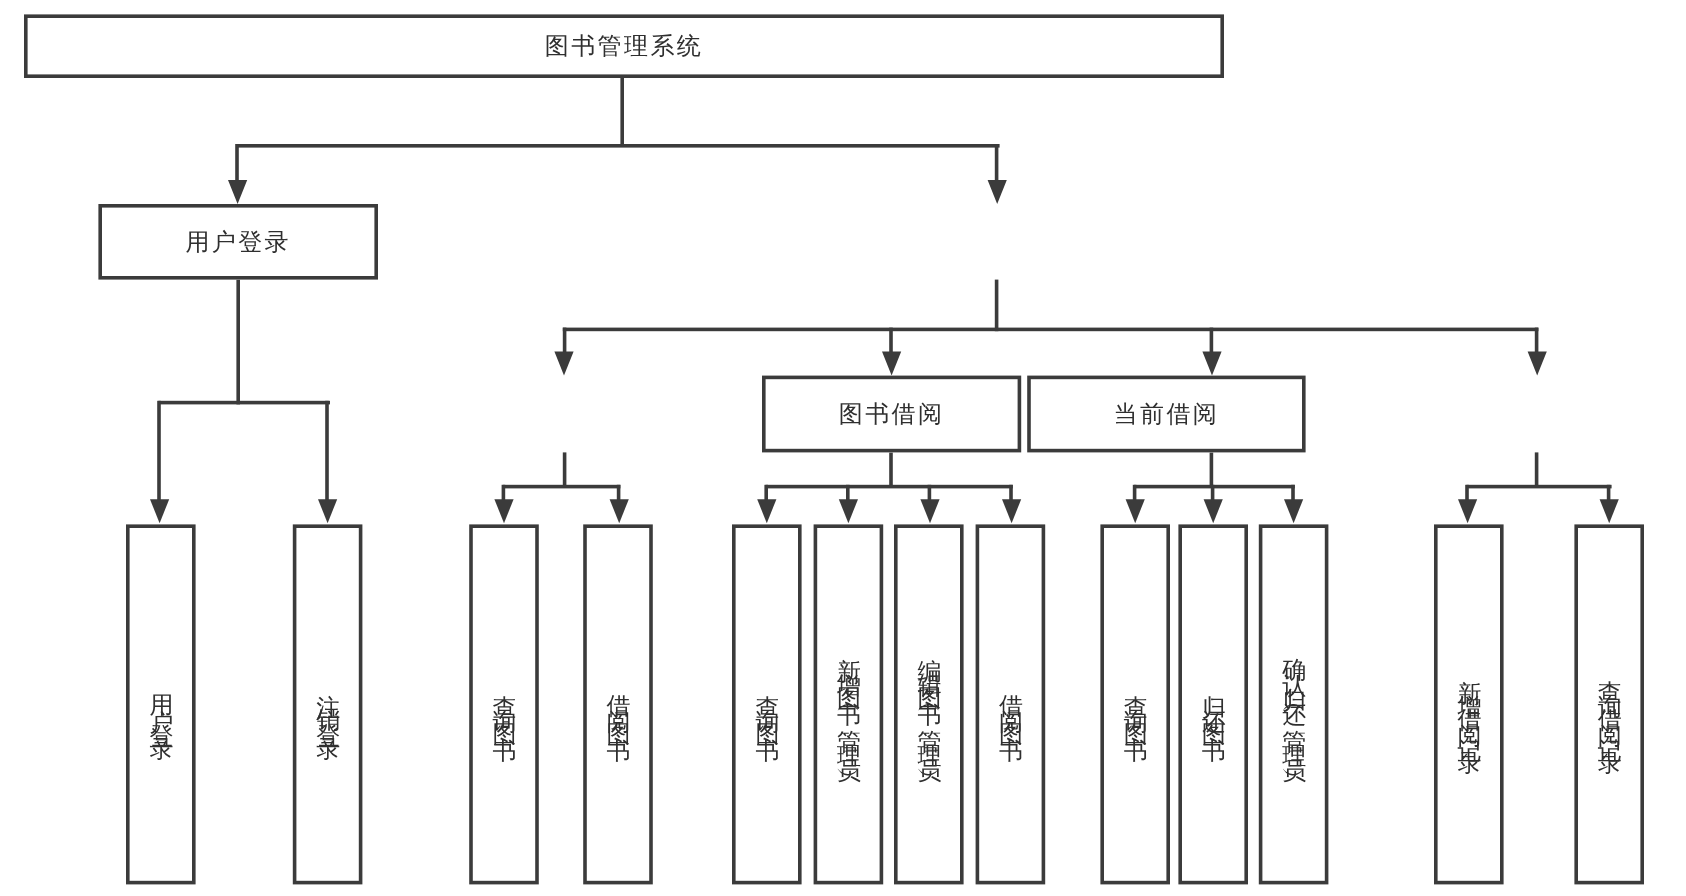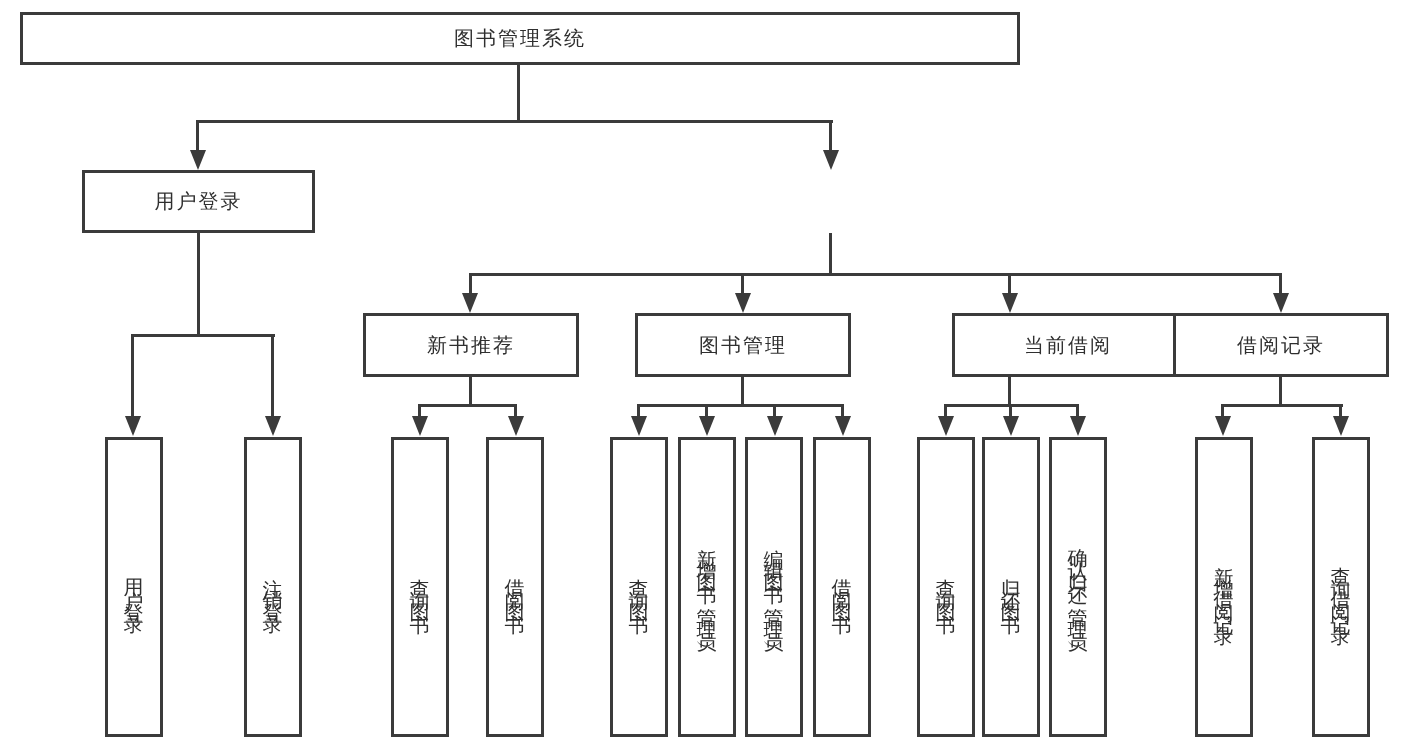--- a/index.html
+++ b/index.html
@@ -89,31 +89,25 @@
   <div class="hl" style="left:469px; top:273px; width:813px;"></div>
   <div class="vl" style="left:469px; top:273px; height:23px;"></div>
   <div class="ar" style="left:462px; top:293px;"></div>
   <div class="vl" style="left:741px; top:273px; height:23px;"></div>
   <div class="ar" style="left:735px; top:293px;"></div>
   <div class="vl" style="left:1008px; top:273px; height:23px;"></div>
   <div class="ar" style="left:1002px; top:293px;"></div>
   <div class="vl" style="left:1279px; top:273px; height:23px;"></div>
   <div class="ar" style="left:1273px; top:293px;"></div>
 
-  <div class="box" style="left:363px; top:313px; width:216px; height:64px;">
-    <span>新书推荐</span>
+  <div class="box" style="left:635px; top:313px; width:216px; height:64px;">
+    <span>图书借阅</span>
   </div>
-  <div class="box" style="left:635px; top:313px; width:216px; height:64px;">
-    <span>图书管理</span>
-  </div>
-  <div class="box" style="left:952px; top:313px; width:232px; height:64px;">
+  <div class="box" style="left:856px; top:313px; width:232px; height:64px;">
     <span>当前借阅</span>
-  </div>
-  <div class="box" style="left:1173px; top:313px; width:216px; height:64px;">
-    <span>借阅记录</span>
   </div>
 
   <div class="vl" style="left:469px; top:377px; height:29px;"></div>
   <div class="hl" style="left:419px; top:404px; width:98px;"></div>
   <div class="vl" style="left:418px; top:404px; height:14px;"></div>
   <div class="ar" style="left:412px; top:416px;"></div>
   <div class="vl" style="left:514px; top:404px; height:14px;"></div>
   <div class="ar" style="left:508px; top:416px;"></div>
 
   <div class="vl" style="left:741px; top:377px; height:29px;"></div>

